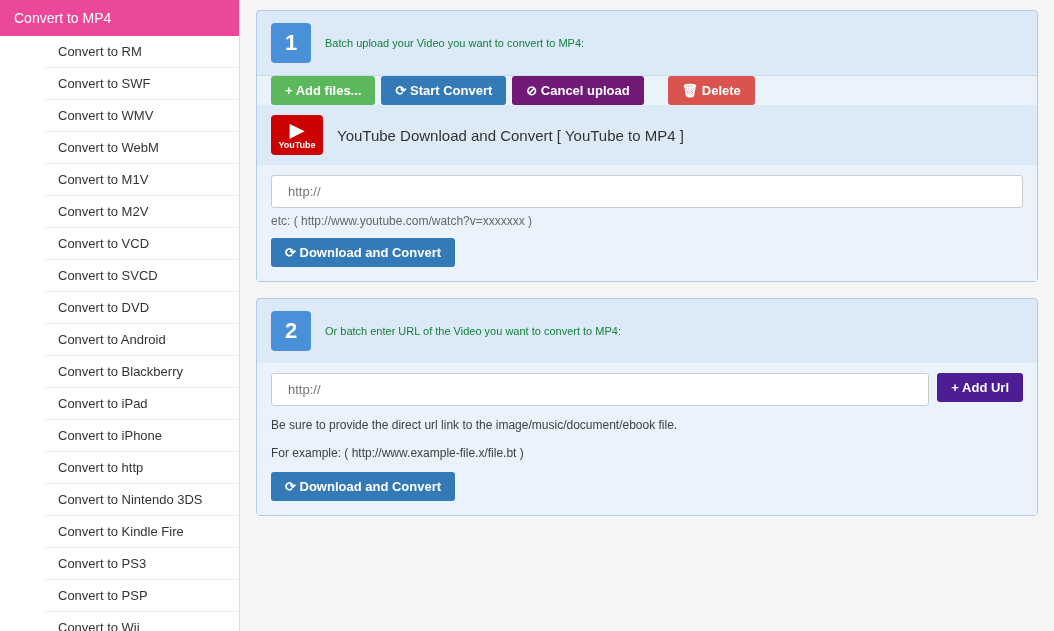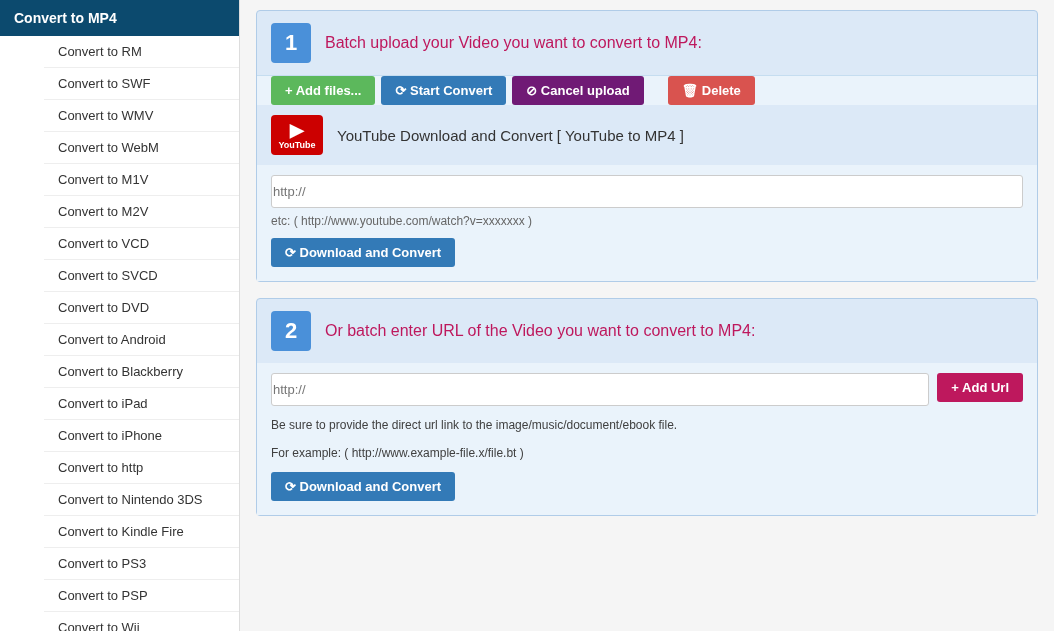--- a/index.html
+++ b/index.html
@@ -7,23 +7,23 @@
 
     
     #sidebar {
       width: 240px;
       min-height: 631px;
       background: #fff;
       border-right: 1px solid #ddd;
       flex-shrink: 0;
     }
     #sidebar .sidebar-header {
-      background: #0c4a6e;
-      color: #fff;
-      font-weight: bold;
+      background: #ec4899;
+      color: #fff;
+      font-weight: normal;
       font-size: 14px;
       padding: 10px 14px;
       cursor: pointer;
     }
     #sidebar .sidebar-item {
       padding: 8px 14px;
       color: #333;
       cursor: pointer;
       border-bottom: 1px solid #eee;
       font-size: 13px;
@@ -59,22 +59,22 @@
       width: 40px;
       height: 40px;
       display: flex;
       align-items: center;
       justify-content: center;
       border-radius: 4px;
       margin-right: 14px;
       flex-shrink: 0;
     }
     .step-title {
-      font-size: 16px;
-      color: #be185d;
+      font-size: 11px;
+      color: #15803d;
     }
 
     
     .toolbar {
       display: flex;
       gap: 6px;
       padding: 0 14px;
       background: #eaf3fb;
       border-top: 1px solid #c5ddf0;
     }
@@ -128,21 +128,21 @@
       color: #333;
     }
 
     
     .url-area {
       padding: 10px 14px 14px 14px;
       background: #eaf3fb;
     }
     .url-input {
       width: 100%;
-      padding: 8px 1px;
+      padding: 8px 16px;
       border: 1px solid #ccc;
       border-radius: 3px;
       font-size: 13px;
       color: #555;
       margin-bottom: 6px;
       background: #fff;
     }
     .url-hint {
       font-size: 12px;
       color: #666;
@@ -150,21 +150,21 @@
     }
 
     
     .add-url-row {
       display: flex;
       gap: 8px;
       align-items: flex-start;
     }
     .add-url-row .url-input { margin-bottom: 0; flex: 1; }
 
-    .btn-teal { background: #be185d; }
+    .btn-teal { background: #4c1d95; }
 
     
     .desc-text {
       font-size: 12px;
       color: #404040;
       margin-bottom: 10px;
       line-height: 1.5;
     }
   </style>
 </head>

